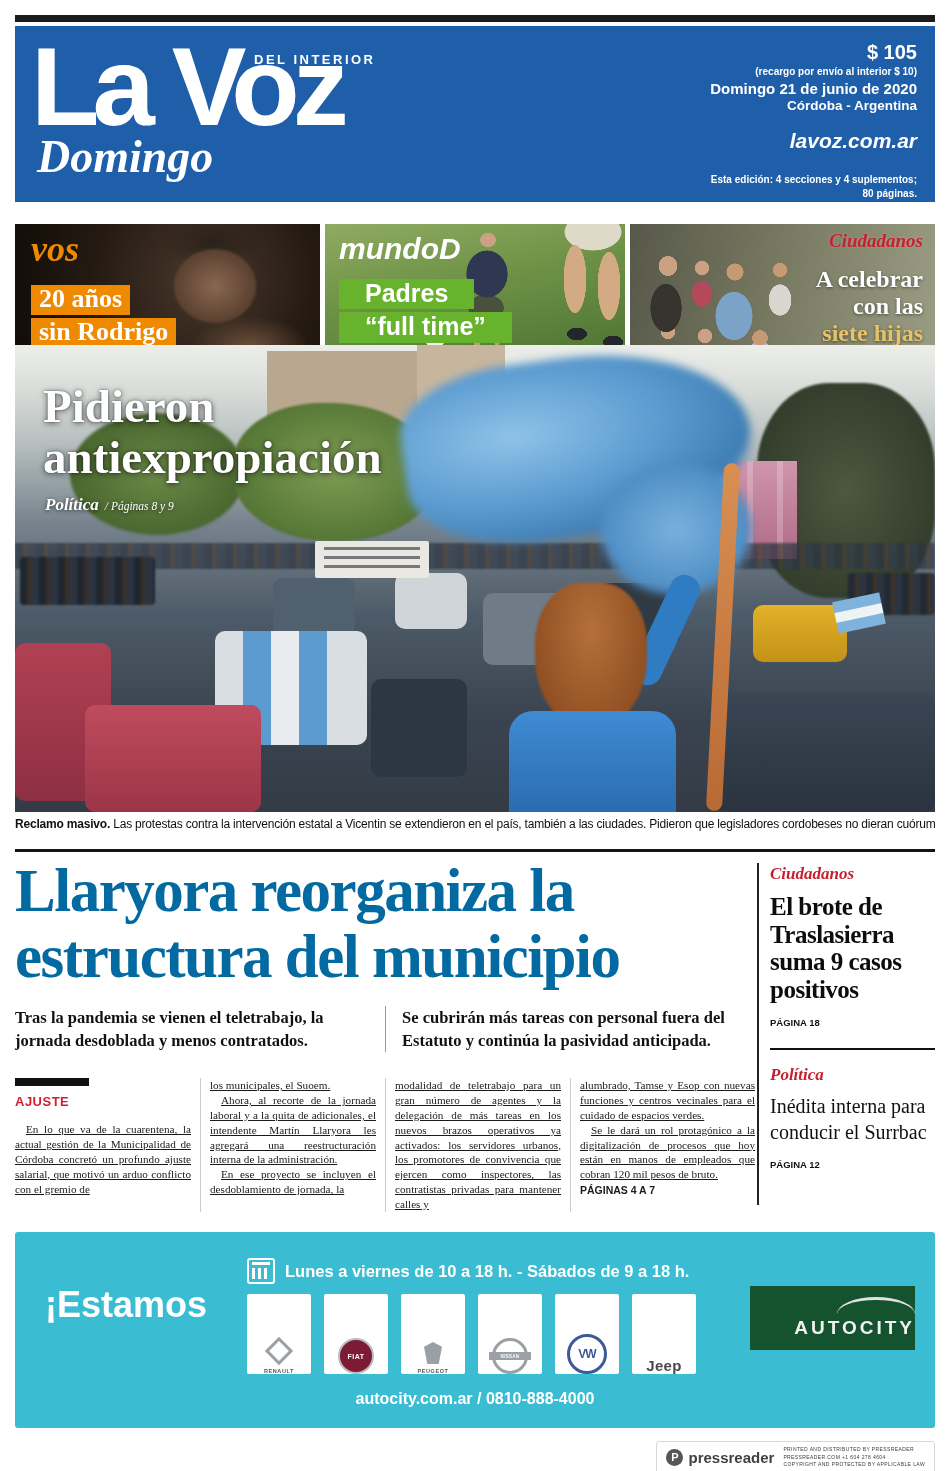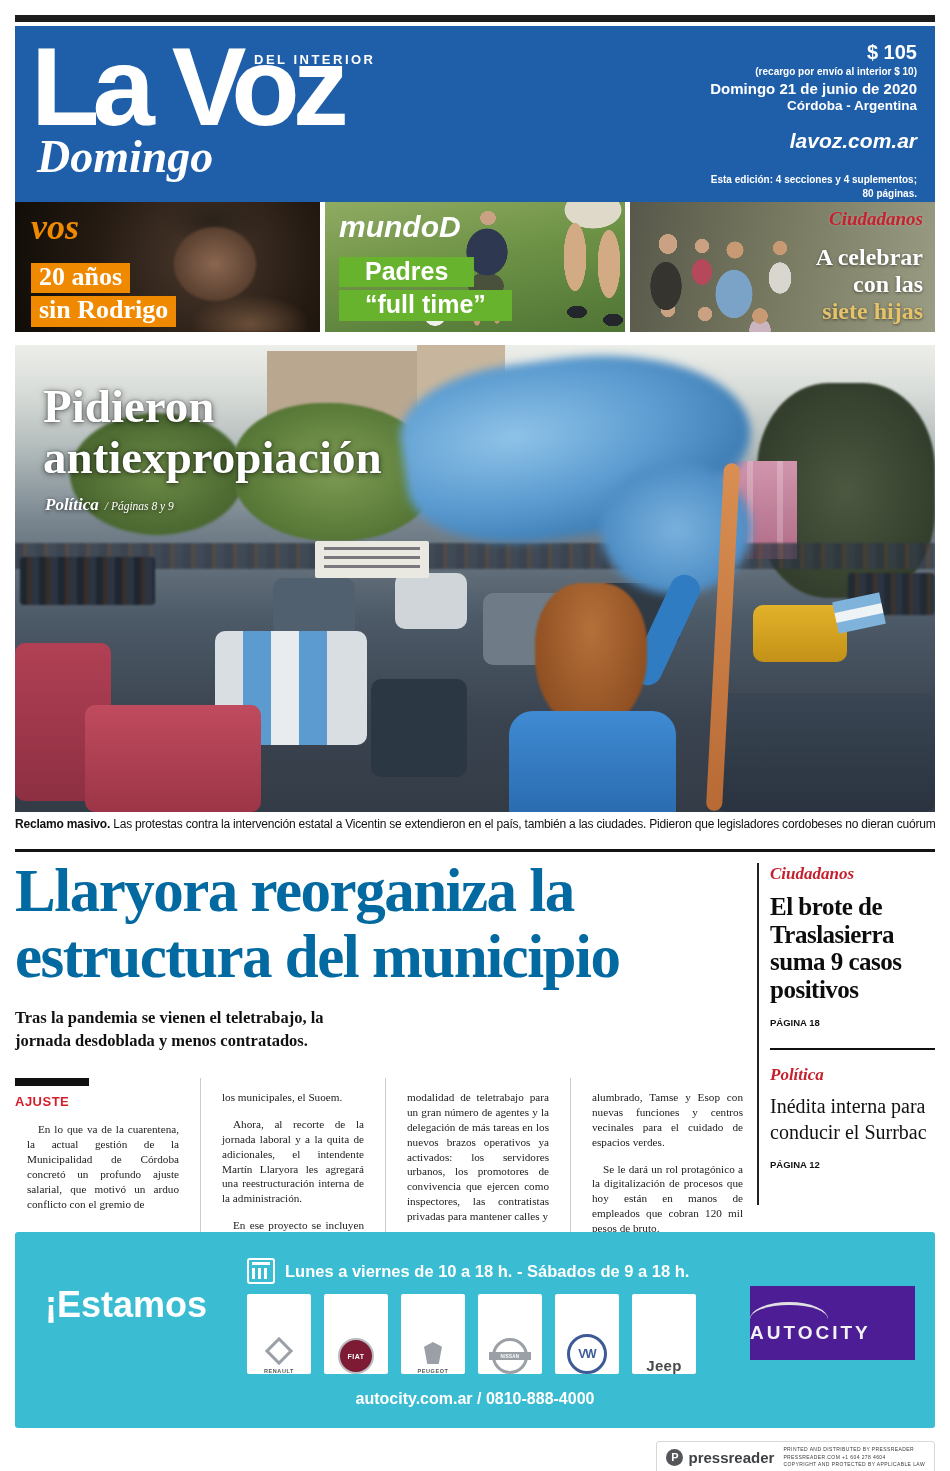--- a/index.html
+++ b/index.html
@@ -18,21 +18,21 @@
   .mh-day{position:absolute;left:22px;top:104px;font-style:italic;font-weight:bold;font-size:46px;}
   .mh-right{position:absolute;right:18px;top:16px;text-align:right;font-family:"Liberation Sans",sans-serif;}
   .mh-price{font-size:20px;font-weight:bold;line-height:1;}
   .mh-pricenote{font-size:10px;font-weight:bold;margin-top:4px;}
   .mh-date{font-size:15px;font-weight:bold;margin-top:3px;}
   .mh-place{font-size:13.5px;font-weight:bold;margin-top:1px;}
   .mh-web{font-size:21px;font-weight:bold;font-style:italic;margin-top:16px;}
   .mh-notes{font-size:10px;font-weight:bold;margin-top:20px;line-height:1.35;}
 
   
-  .promos{position:absolute;left:15px;top:202px;width:920px;height:130px;display:flex;gap:5px;}
+  .promos{position:absolute;left:15px;top:224px;width:920px;height:130px;display:flex;gap:5px;}
   .promo{position:relative;overflow:hidden;height:130px;}
   .promo-photo{position:absolute;inset:0;}
   .p-vos{width:305px;background:radial-gradient(circle at 62% 42%,#4a382c 0%,#241a12 55%,#100c07 100%);}
   .vos-photo{background:
       radial-gradient(ellipse 58px 52px at 200px 62px,#8a6750 0%,#5a4030 70%,rgba(0,0,0,0) 72%),
       radial-gradient(ellipse 66px 34px at 198px 18px,#2a221a 0%,rgba(0,0,0,0) 75%),
       radial-gradient(ellipse 80px 40px at 235px 122px,#6b4f3a 0%,rgba(0,0,0,0) 75%);
       filter:blur(1px);}
   .vos-logo{position:absolute;left:16px;top:4px;font-style:italic;font-weight:bold;font-size:36px;color:#ef8a00;}
   .vos-lines{position:absolute;left:16px;top:58px;}
@@ -145,21 +145,21 @@
      letter-spacing:-1.5px;line-height:1.08;color:#0369a1;}
   .decks{position:absolute;left:15px;top:1006px;width:740px;display:flex;}
   .deck{box-sizing:border-box;width:50%;font-weight:bold;font-size:16.5px;line-height:1.4;color:#111;padding-right:16px;}
   .deck-r{border-left:1px solid #999;padding-left:16px;padding-right:0;}
   .bodycols{position:absolute;left:15px;top:1078px;width:740px;display:flex;}
   .bcol{box-sizing:border-box;width:25%;padding:0 9px;font-size:11.2px;text-align:justify;
         line-height:1.33;color:#1a1a1a;}
   .bcol-1{padding-left:0;}
   .bcol-4{padding-right:0;}
   .bcol + .bcol{border-left:1px solid #ccc;}
-  .bcol p{margin:12px;}
+  .bcol p{margin:0;text-decoration:underline;}
   .bcol p.ind{text-indent:11px;}
   .kicker-bar{width:74px;height:8px;background:#111;margin-bottom:7px;}
   .kicker-label{font-family:"Liberation Sans",sans-serif;font-weight:bold;font-size:13px;
                 color:#d31f2b;letter-spacing:.5px;margin-bottom:12px;}
   .pages-ref{font-family:"Liberation Sans",sans-serif;font-weight:bold;font-size:10.5px;margin-top:2px;}
 
   
   .sb-rule{position:absolute;left:757px;top:863px;width:2px;height:342px;background:#222;}
   .sidebar{position:absolute;left:770px;top:864px;width:165px;}
   .sb-sec{font-style:italic;font-weight:bold;font-size:17px;color:#c5202f;}
@@ -185,22 +185,22 @@
   .g-renault{width:14px;height:14px;border:3px solid #9aa0a6;transform:rotate(45deg);margin-bottom:3px;}
   .g-fiat{width:32px;height:32px;border-radius:50%;background:#7d1b34;border:2px solid #b9bcc0;
           display:flex;align-items:center;justify-content:center;font-size:7px;font-weight:bold;color:#fff;letter-spacing:.5px;}
   .g-peugeot{width:18px;height:22px;background:#9aa0a6;clip-path:polygon(50% 0,100% 22%,82% 100%,18% 100%,0 22%);}
   .g-nissan{width:30px;height:30px;border:3px solid #9aa0a6;border-radius:50%;position:relative;}
   .g-nissan-bar{position:absolute;left:-6px;right:-6px;top:11px;height:8px;background:#9aa0a6;
                 display:flex;align-items:center;justify-content:center;font-size:4.5px;font-weight:bold;color:#fff;letter-spacing:.3px;}
   .g-vw{width:34px;height:34px;border:3px solid #3d5a96;border-radius:50%;display:flex;align-items:center;
         justify-content:center;font-size:12px;font-weight:bold;color:#3d5a96;letter-spacing:-1px;}
   .g-jeep{font-size:15px;font-weight:bold;color:#4a4a4a;letter-spacing:.3px;}
-  .autocity{position:absolute;left:735px;top:54px;width:165px;height:74px;background:#4c1d95;
-            display:flex;flex-direction:column;align-items:flex-start;justify-content:center;}
+  .autocity{position:absolute;left:735px;top:54px;width:165px;height:64px;background:#14532d;
+            display:flex;flex-direction:column;align-items:flex-end;justify-content:center;}
   .ac-roof{width:78px;height:14px;border-top:3px solid #e2e2e2;border-radius:50%/100% 100% 0 0;margin-bottom:3px;}
   .ac-name{font-size:19px;font-weight:bold;letter-spacing:3px;color:#f2f2f2;}
   .ad-contact{position:absolute;left:0;right:0;top:158px;text-align:center;font-size:16px;font-weight:bold;}
 
   
   .footer{position:absolute;right:15px;top:1441px;display:flex;align-items:center;gap:9px;
           border:1px solid #d8d8d8;border-radius:3px;padding:4px 9px;background:#fff;}
   .pr-logo{display:flex;align-items:center;gap:5px;}
   .pr-circle{width:17px;height:17px;border-radius:50%;background:#55565a;color:#fff;
              font-family:"Liberation Sans",sans-serif;font-weight:bold;font-size:11px;
@@ -304,20 +304,21 @@
   <div class="caption">
     <span class="cap-lead">Reclamo masivo.</span><span> Las protestas contra la intervención estatal a Vicentin se extendieron en el país, también a las ciudades. Pidieron que legisladores cordobeses no dieran cuórum. </span>
   </div>
 
   <div class="mainrule"></div>
 
   <div class="story-head">Llaryora reorganiza la estructura del municipio</div>
 
   <div class="decks">
     <div class="deck">Tras la pandemia se vienen el teletrabajo, la jornada desdoblada y menos contratados.</div>
+    <div class="deck deck-r">Se cubrirán más tareas con personal fuera del Estatuto y continúa la pasividad anticipada.</div>
   </div>
 
   <div class="bodycols">
     <div class="bcol bcol-1">
       <div class="kicker-bar"></div>
       <div class="kicker-label">AJUSTE</div>
       <p class="ind">En lo que va de la cuarentena, la actual gestión de la Municipalidad de Córdoba concretó un profundo ajuste salarial, que motivó un arduo conflicto con el gremio de</p>
     </div>
     <div class="bcol">
       <p>los municipales, el Suoem.</p>

